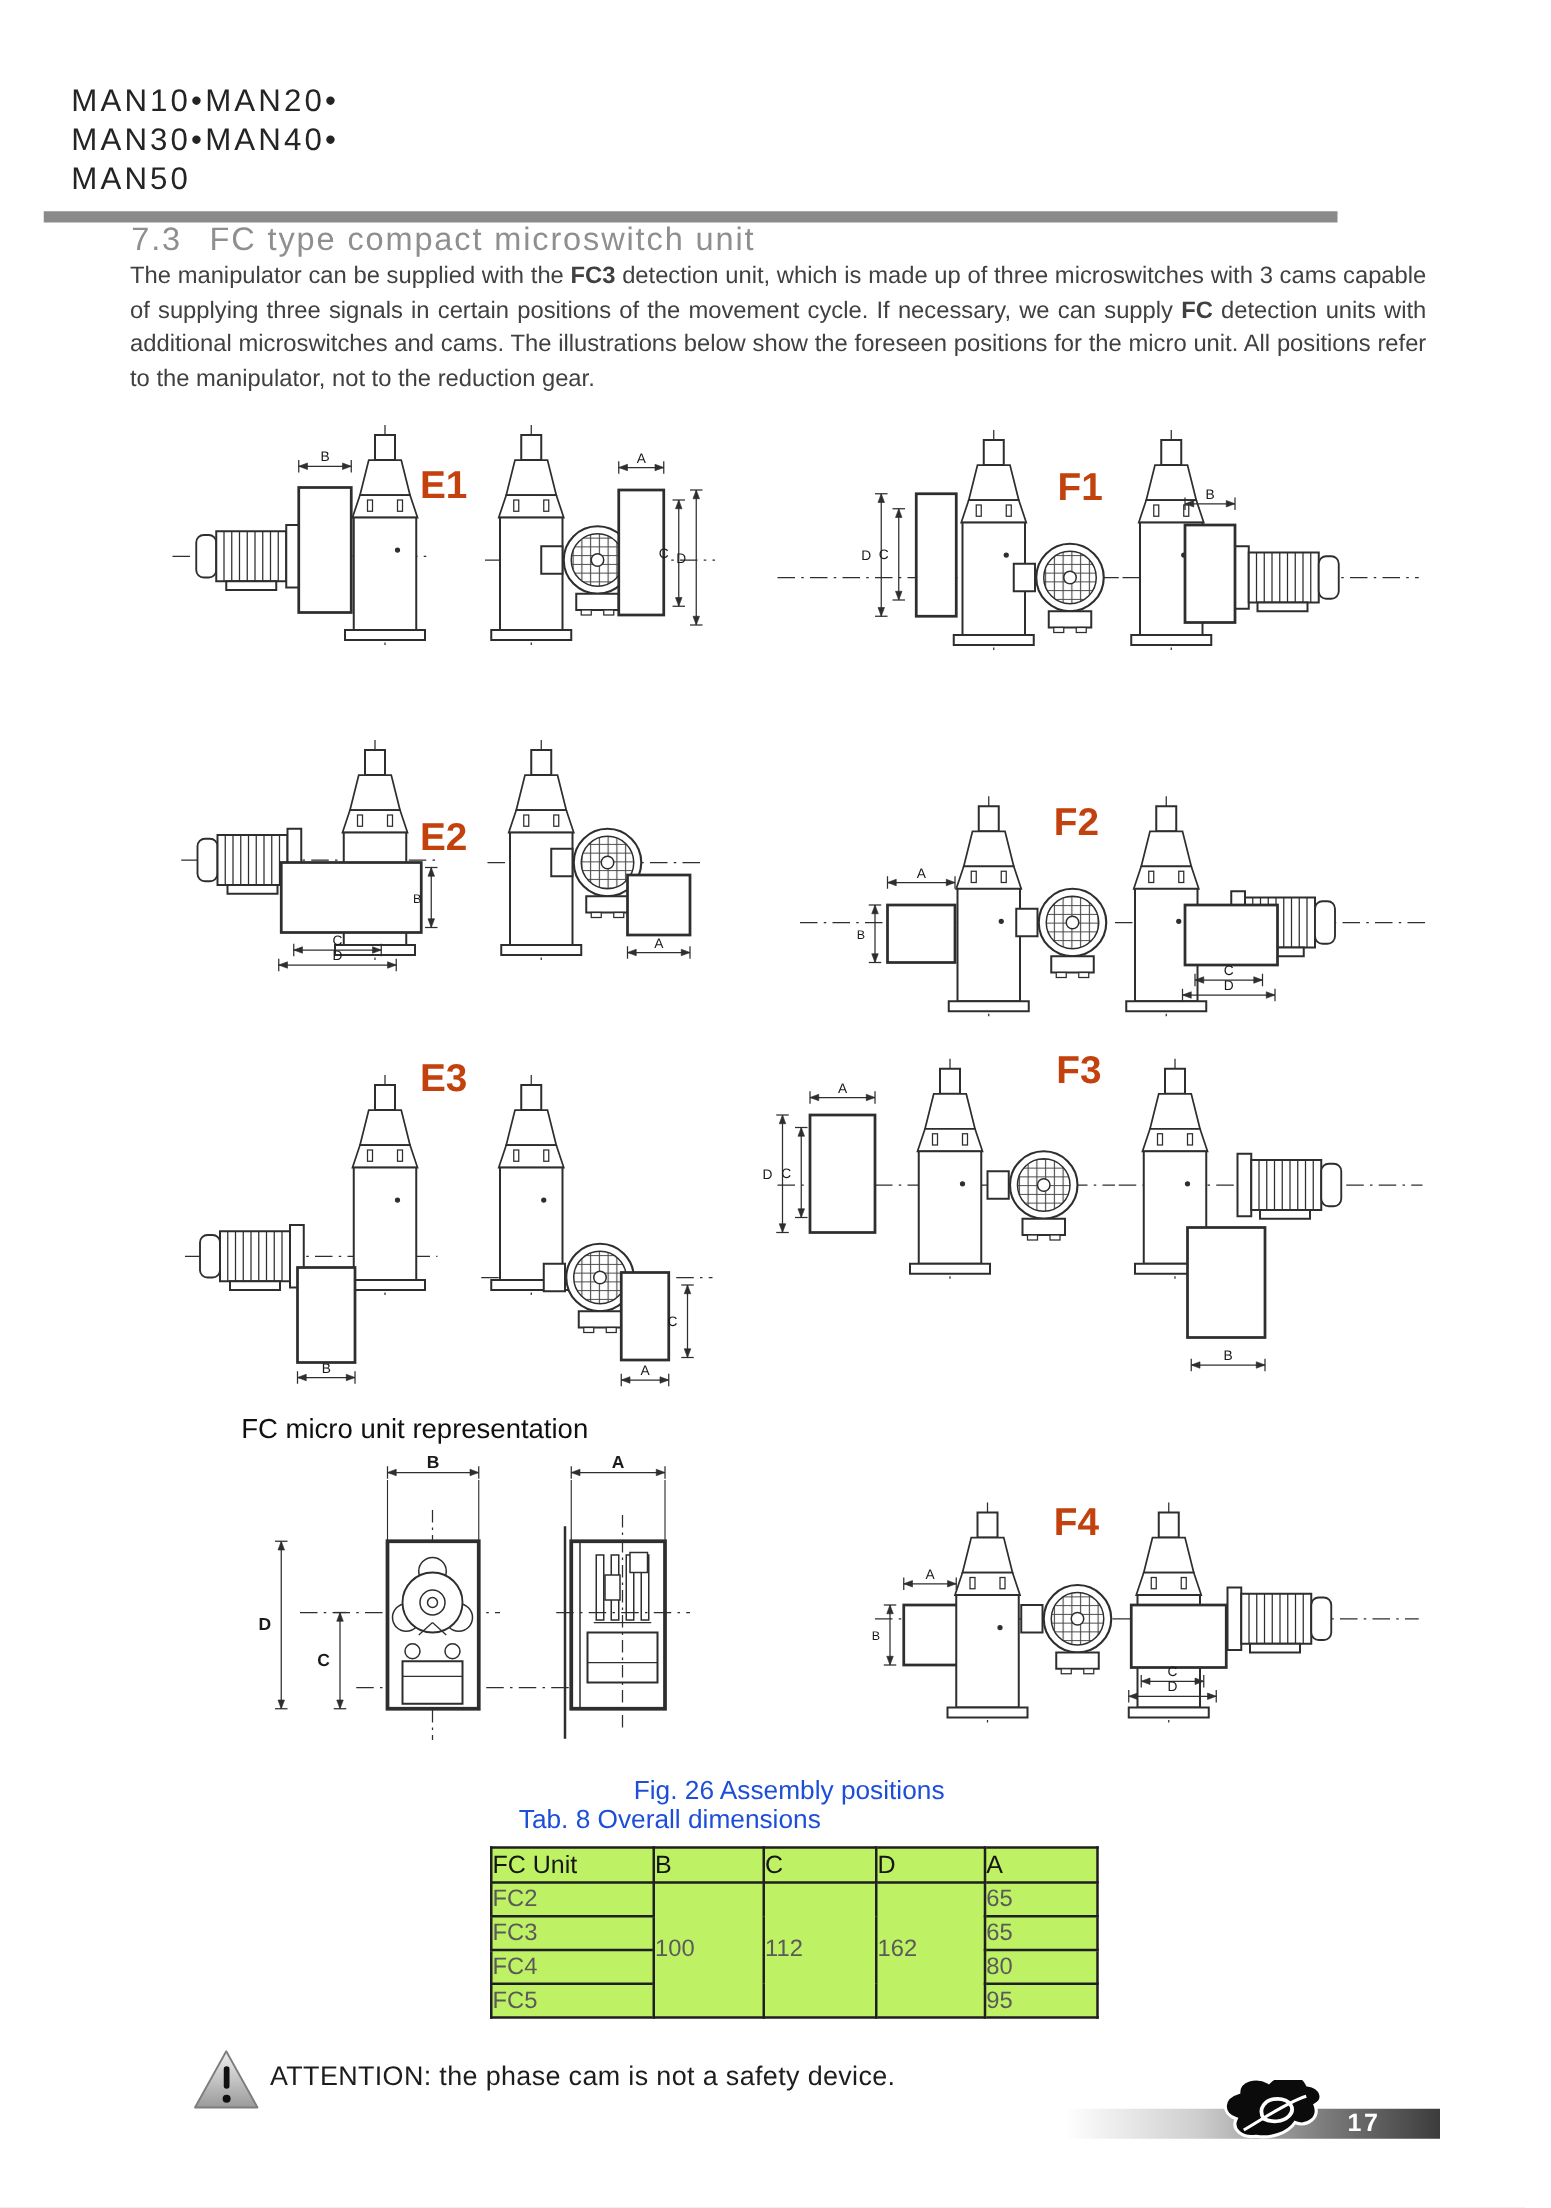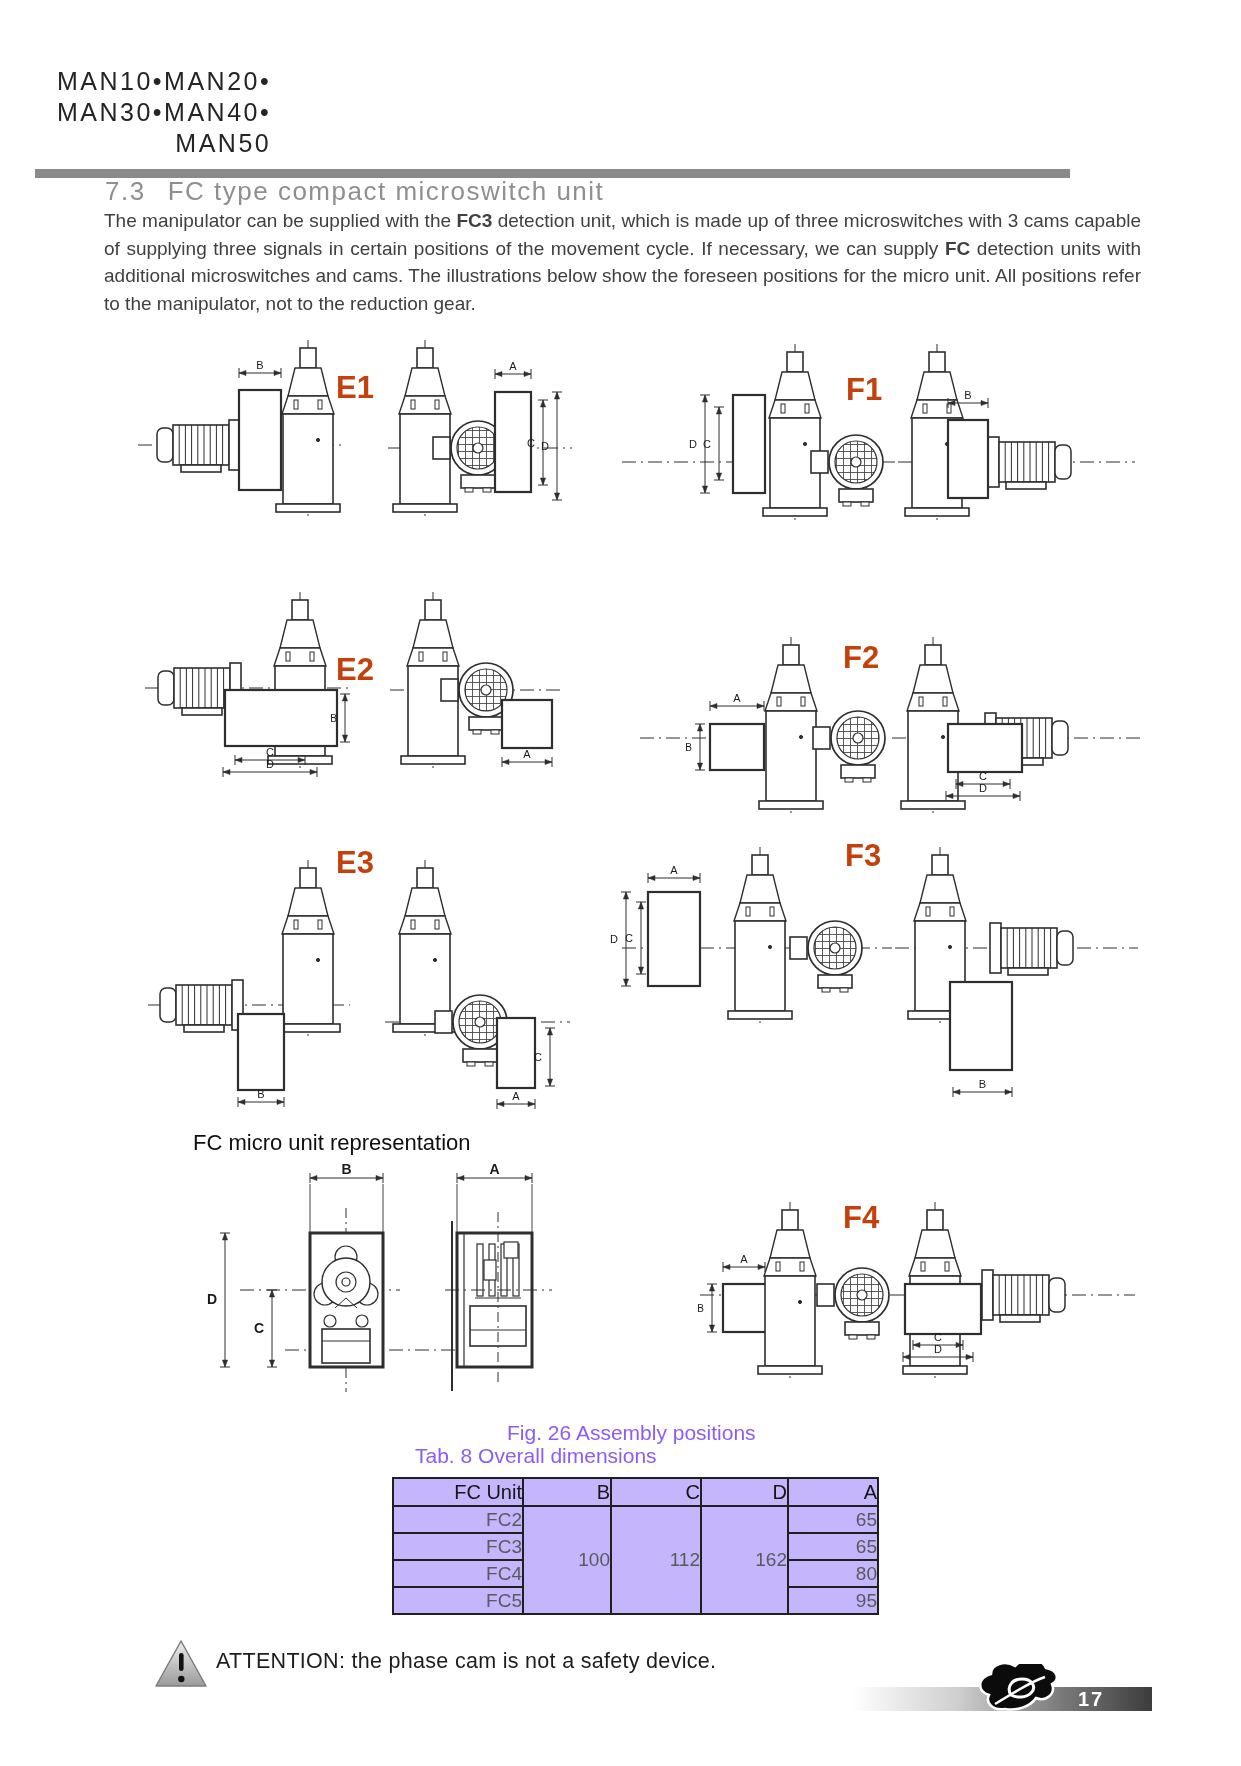--- a/index.html
+++ b/index.html
@@ -1,33 +1,33 @@
 <!DOCTYPE html>
 <html><head>
 <meta charset="utf-8">
 <style>
   html,body{margin:0;padding:0;background:#e8e8e8;}
   .page{position:relative;width:1241px;height:1766px;background:#ffffff;overflow:hidden;
         font-family:"Liberation Sans",sans-serif;color:#1b1b1b;}
   .models{position:absolute;left:57px;top:66px;font-size:25px;line-height:31px;
-          letter-spacing:2.5px;color:#242424;text-align:right;}
+          letter-spacing:2.5px;color:#242424;}
   .doc-title{position:absolute;top:100px;right:178px;font-size:45px;letter-spacing:5px;
              color:#161616;white-space:nowrap;}
   .graybar{position:absolute;left:35px;top:169px;width:1035px;height:9px;background:#8a8a8a;}
   .sec-head{position:absolute;left:105px;top:176px;font-size:26px;font-weight:normal;
             color:#8f8f8f;letter-spacing:1.5px;}
   .sec-head .num{margin-right:22px;}
   .para{position:absolute;left:104px;top:207px;width:1037px;font-size:19px;line-height:27.5px;
         color:#404040;text-align:justify;}
   .fig-label{position:absolute;font-size:31px;font-weight:bold;color:#c2410c;}
   .micro-head{position:absolute;left:193px;top:1130px;font-size:22px;font-weight:normal;color:#101010;}
-  .caption{position:absolute;font-size:21px;color:#8b5cf6;}
+  .caption{position:absolute;font-size:21px;color:#1d4ed8;}
   .tbl{position:absolute;left:392px;top:1477px;border-collapse:collapse;table-layout:fixed;}
-  .tbl td{border:2.4px solid #1f1f1f;text-align:right;padding:0;height:25px;font-size:19px;
-          color:#5a5a5a;background:#c4b5fd;}
+  .tbl td{border:2.4px solid #1f1f1f;text-align:left;padding:0;height:25px;font-size:19px;
+          color:#5a5a5a;background:#bef264;}
   .tbl tr.hrow td{height:26px;font-size:20px;color:#161616;}
   .attn-text{position:absolute;left:216px;top:1649px;font-size:21.5px;color:#1d1d1d;letter-spacing:0.3px;}
   .footbar{position:absolute;left:852px;top:1687px;width:300px;height:24px;
            background:linear-gradient(90deg,#ffffff 0%,#cfcfcf 35%,#7a7a7a 70%,#3c3c3c 100%);}
   .pagenum{position:absolute;left:1078px;top:1688px;font-size:20px;font-weight:bold;
            color:#ffffff;letter-spacing:2px;}
   .logo-svg{position:absolute;left:975px;top:1664px;}
   .warn-svg{position:absolute;left:152px;top:1636px;}
   .diagram{position:absolute;left:0;top:0;pointer-events:none;}
   .diagram text{font-family:"Liberation Sans",sans-serif;fill:#1a1a1a;}

